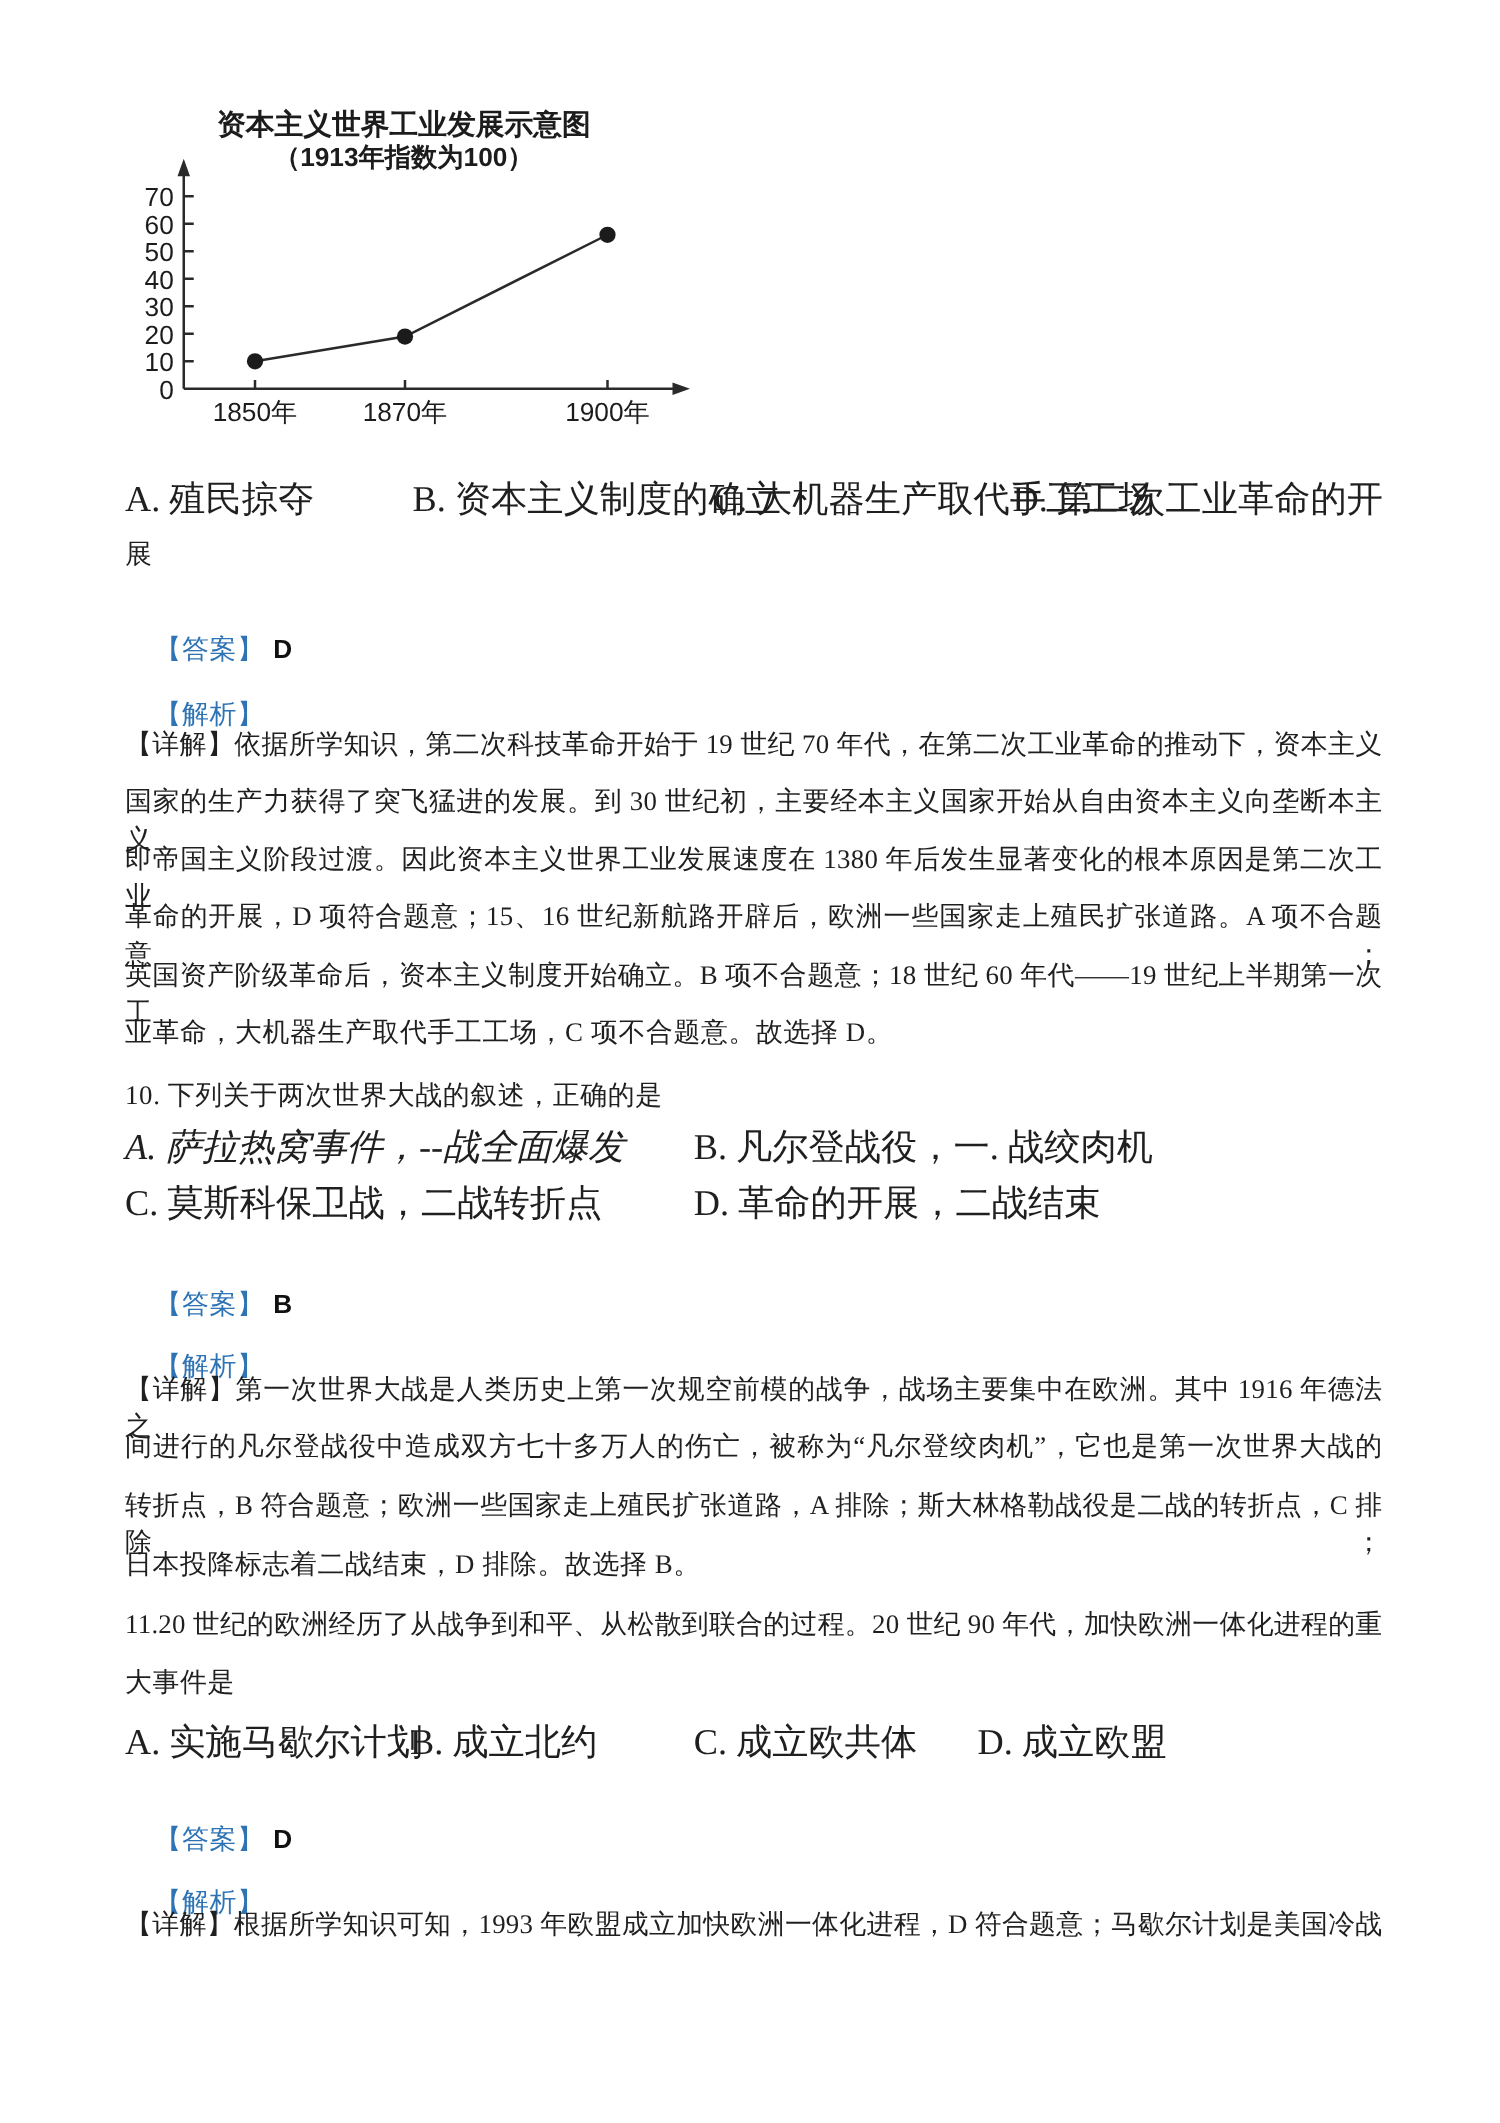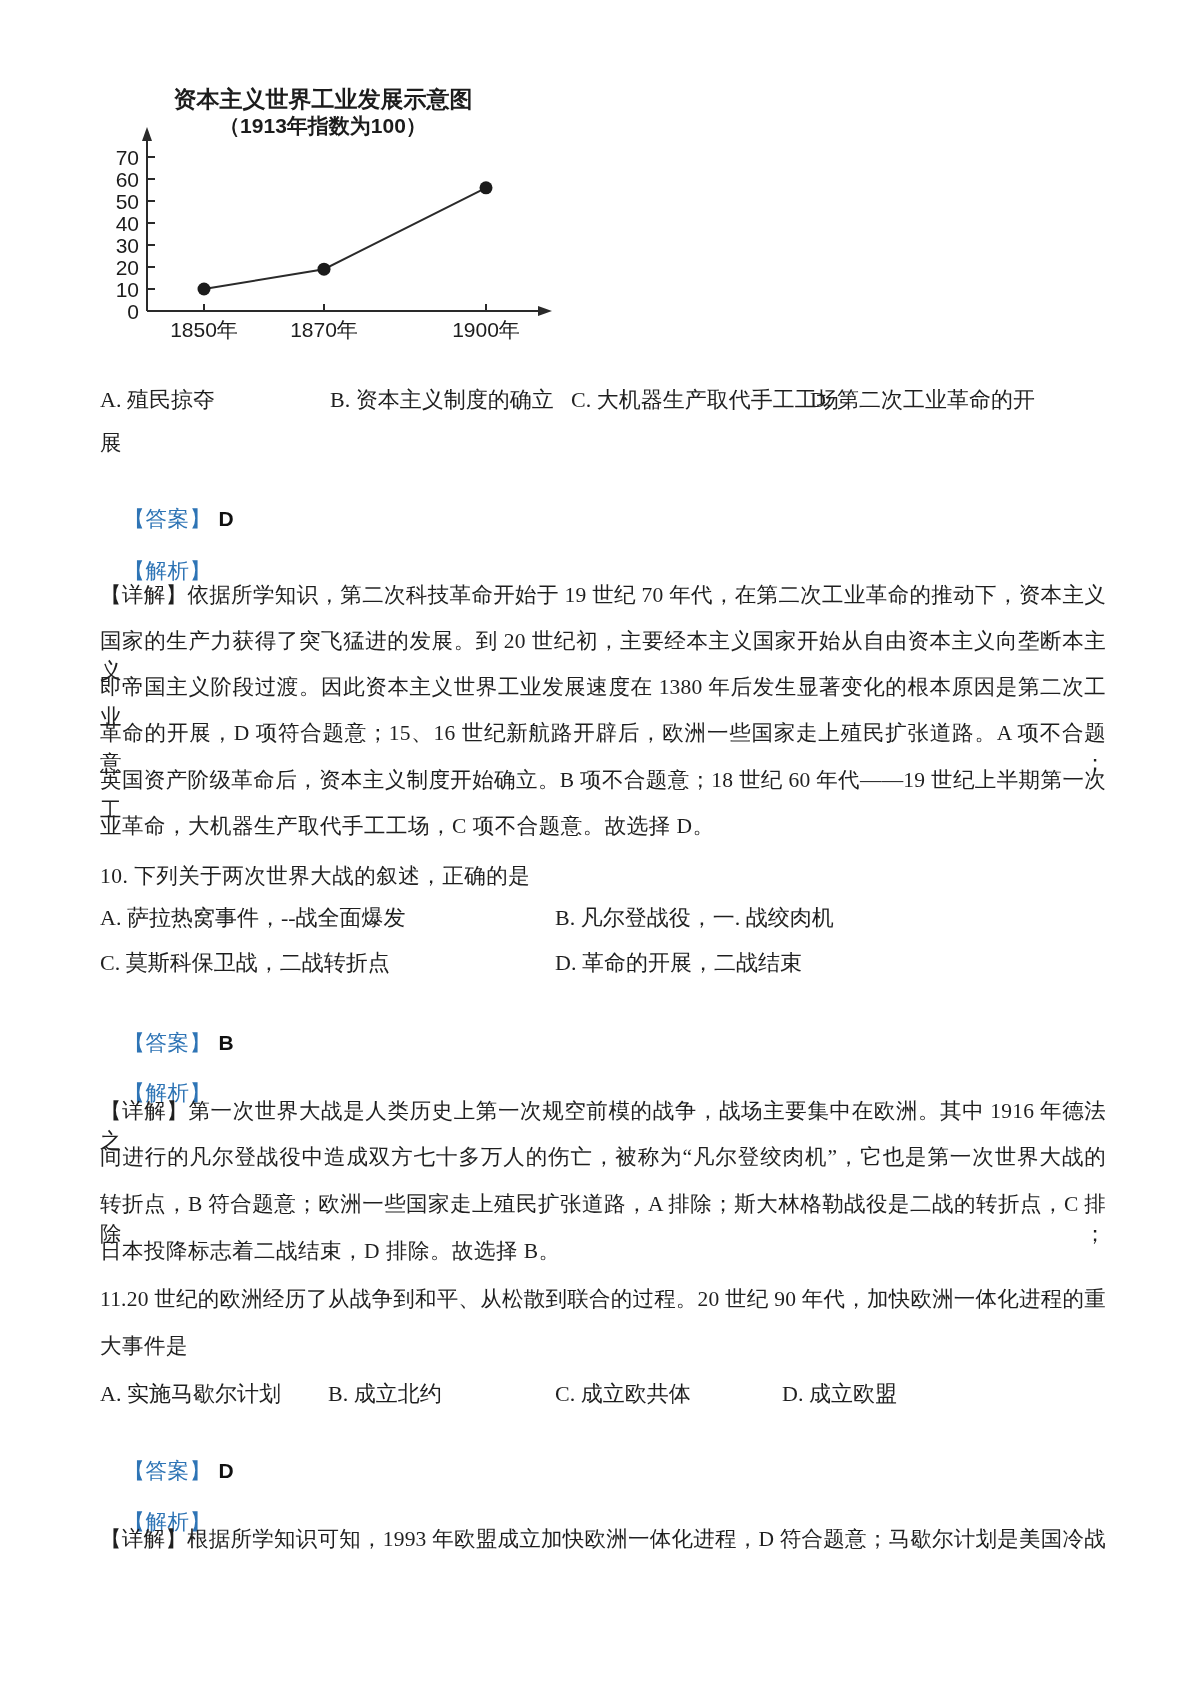--- a/index.html
+++ b/index.html
@@ -19,21 +19,21 @@
     line-height:30px;
     letter-spacing:0.5px;
     white-space:pre-wrap;
   }
   .jline{
     text-align:justify;
     text-align-last:justify;
     text-justify:inter-character;
     letter-spacing:0.2px;
   }
-  .optrow{position:absolute;left:100px;width:1006px;height:30px;font-size:22px;line-height:30px;}
+  .optrow{position:absolute;left:100px;width:1006px;height:30px;font-size:29px;line-height:30px;}
   .opt{position:absolute;top:0;white-space:nowrap;}
   .blab{color:#2e74b5;}
   .ans{
     font-family:"Liberation Sans","DejaVu Sans",sans-serif;
     font-weight:600;font-size:21px;margin-left:7px;color:#111;
   }
   .chart-wrap{position:absolute;left:105px;top:83px;width:470px;height:272px;}
   .chart-wrap svg{display:block;}
   .chart-title{font-family:"Liberation Sans","DejaVu Sans",sans-serif;font-weight:bold;}
   .chart-sub{font-family:"Liberation Sans","DejaVu Sans",sans-serif;font-weight:bold;}
@@ -88,29 +88,29 @@
   <div class="line" style="top:428px;">展</div>
 
   <div class="line" style="top:474px;">
     <span class="blab">【答案】</span><span class="ans">D</span>
   </div>
   <div class="line" style="top:526px;">
     <span class="blab">【解析】</span>
   </div>
 
   <div class="line jline" style="top:580px;">【详解】依据所学知识，第二次科技革命开始于 19 世纪 70 年代，在第二次工业革命的推动下，资本主义</div>
-  <div class="line jline" style="top:626px;">国家的生产力获得了突飞猛进的发展。到 20 世纪初，主要经本主义国家开始从自由资本主义向垄断本主义</div>
+  <div class="line jline" style="top:626px;">国家的生产力获得了突飞猛进的发展。到 30 世纪初，主要经本主义国家开始从自由资本主义向垄断本主义</div>
   <div class="line jline" style="top:672px;">即帝国主义阶段过渡。因此资本主义世界工业发展速度在 1380 年后发生显著变化的根本原因是第二次工业</div>
   <div class="line jline" style="top:718px;">革命的开展，D 项符合题意；15、16 世纪新航路开辟后，欧洲一些国家走上殖民扩张道路。A 项不合题意；</div>
   <div class="line jline" style="top:765px;">英国资产阶级革命后，资本主义制度开始确立。B 项不合题意；18 世纪 60 年代——19 世纪上半期第一次工</div>
   <div class="line" style="top:811px;">业革命，大机器生产取代手工工场，C 项不合题意。故选择 D。</div>
 
   <div class="line" style="top:861px;">10. 下列关于两次世界大战的叙述，正确的是</div>
   <div class="optrow" style="top:903px;">
-    <span class="opt" style="left:0px;">A. 萨拉热窝事件，--战全面爆发</span>
+    <span class="opt" style="left:0px;font-style:italic;">A. 萨拉热窝事件，--战全面爆发</span>
     <span class="opt" style="left:455px;">B. 凡尔登战役，一. 战绞肉机</span>
   </div>
   <div class="optrow" style="top:948px;">
     <span class="opt" style="left:0px;">C. 莫斯科保卫战，二战转折点</span>
     <span class="opt" style="left:455px;">D. 革命的开展，二战结束</span>
   </div>
 
   <div class="line" style="top:998px;">
     <span class="blab">【答案】</span><span class="ans">B</span>
   </div>

